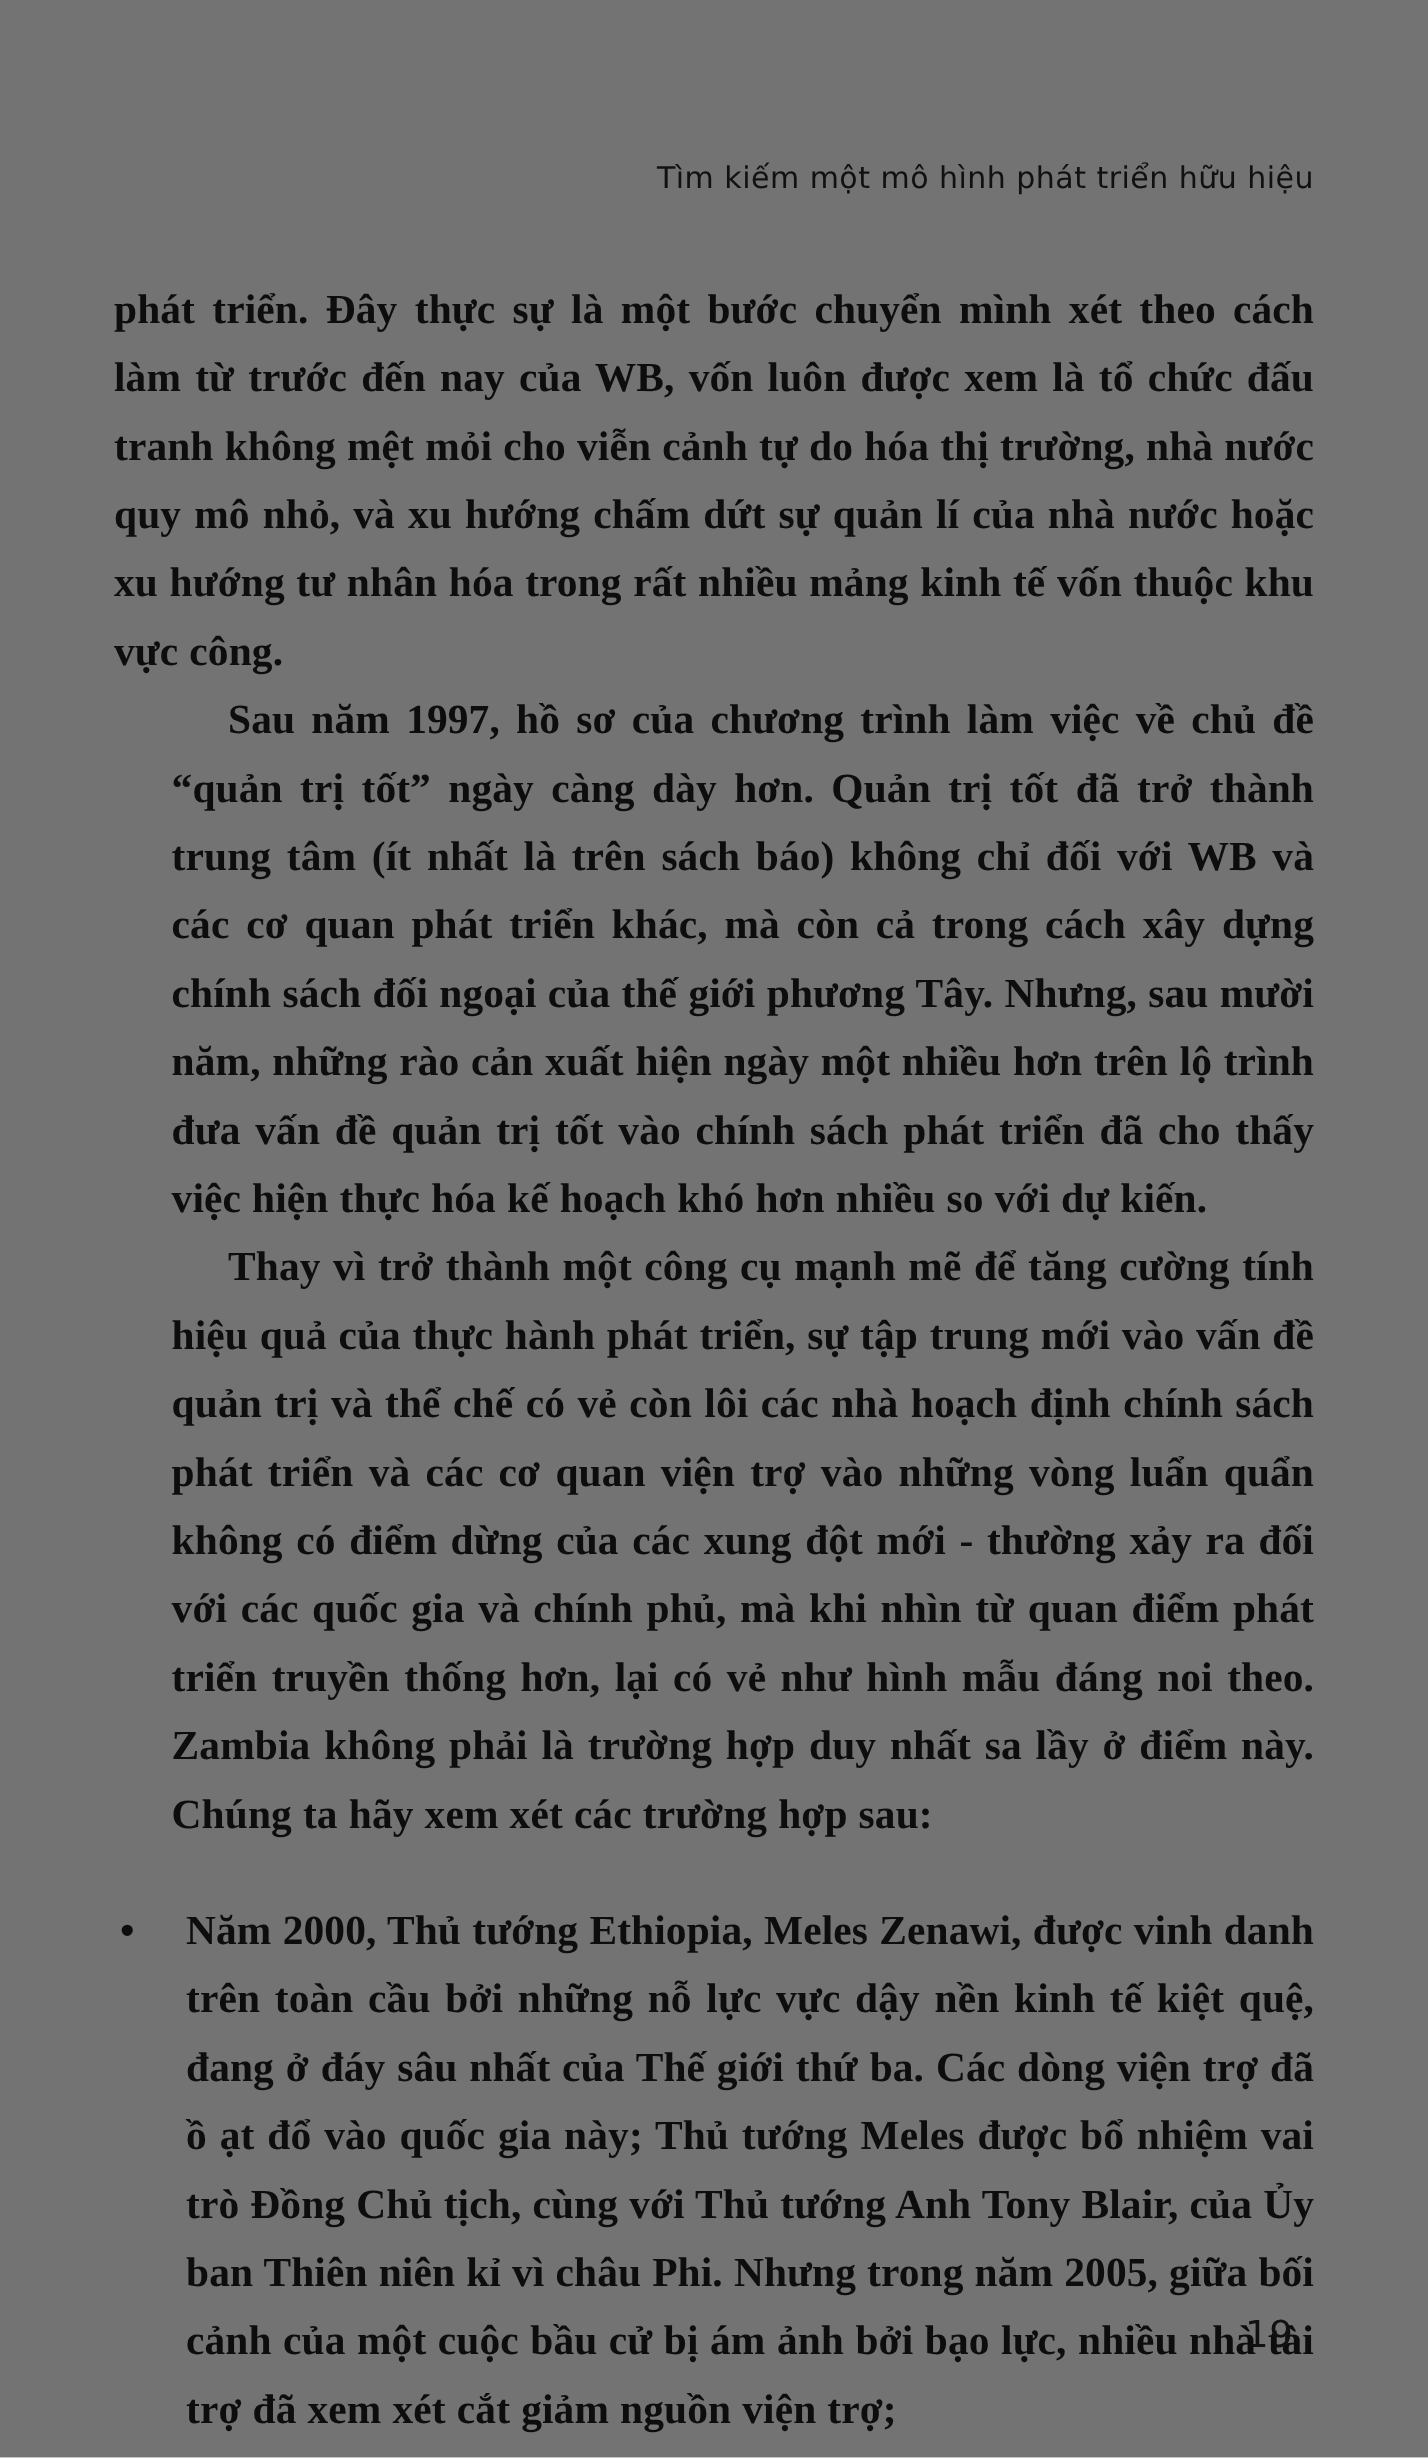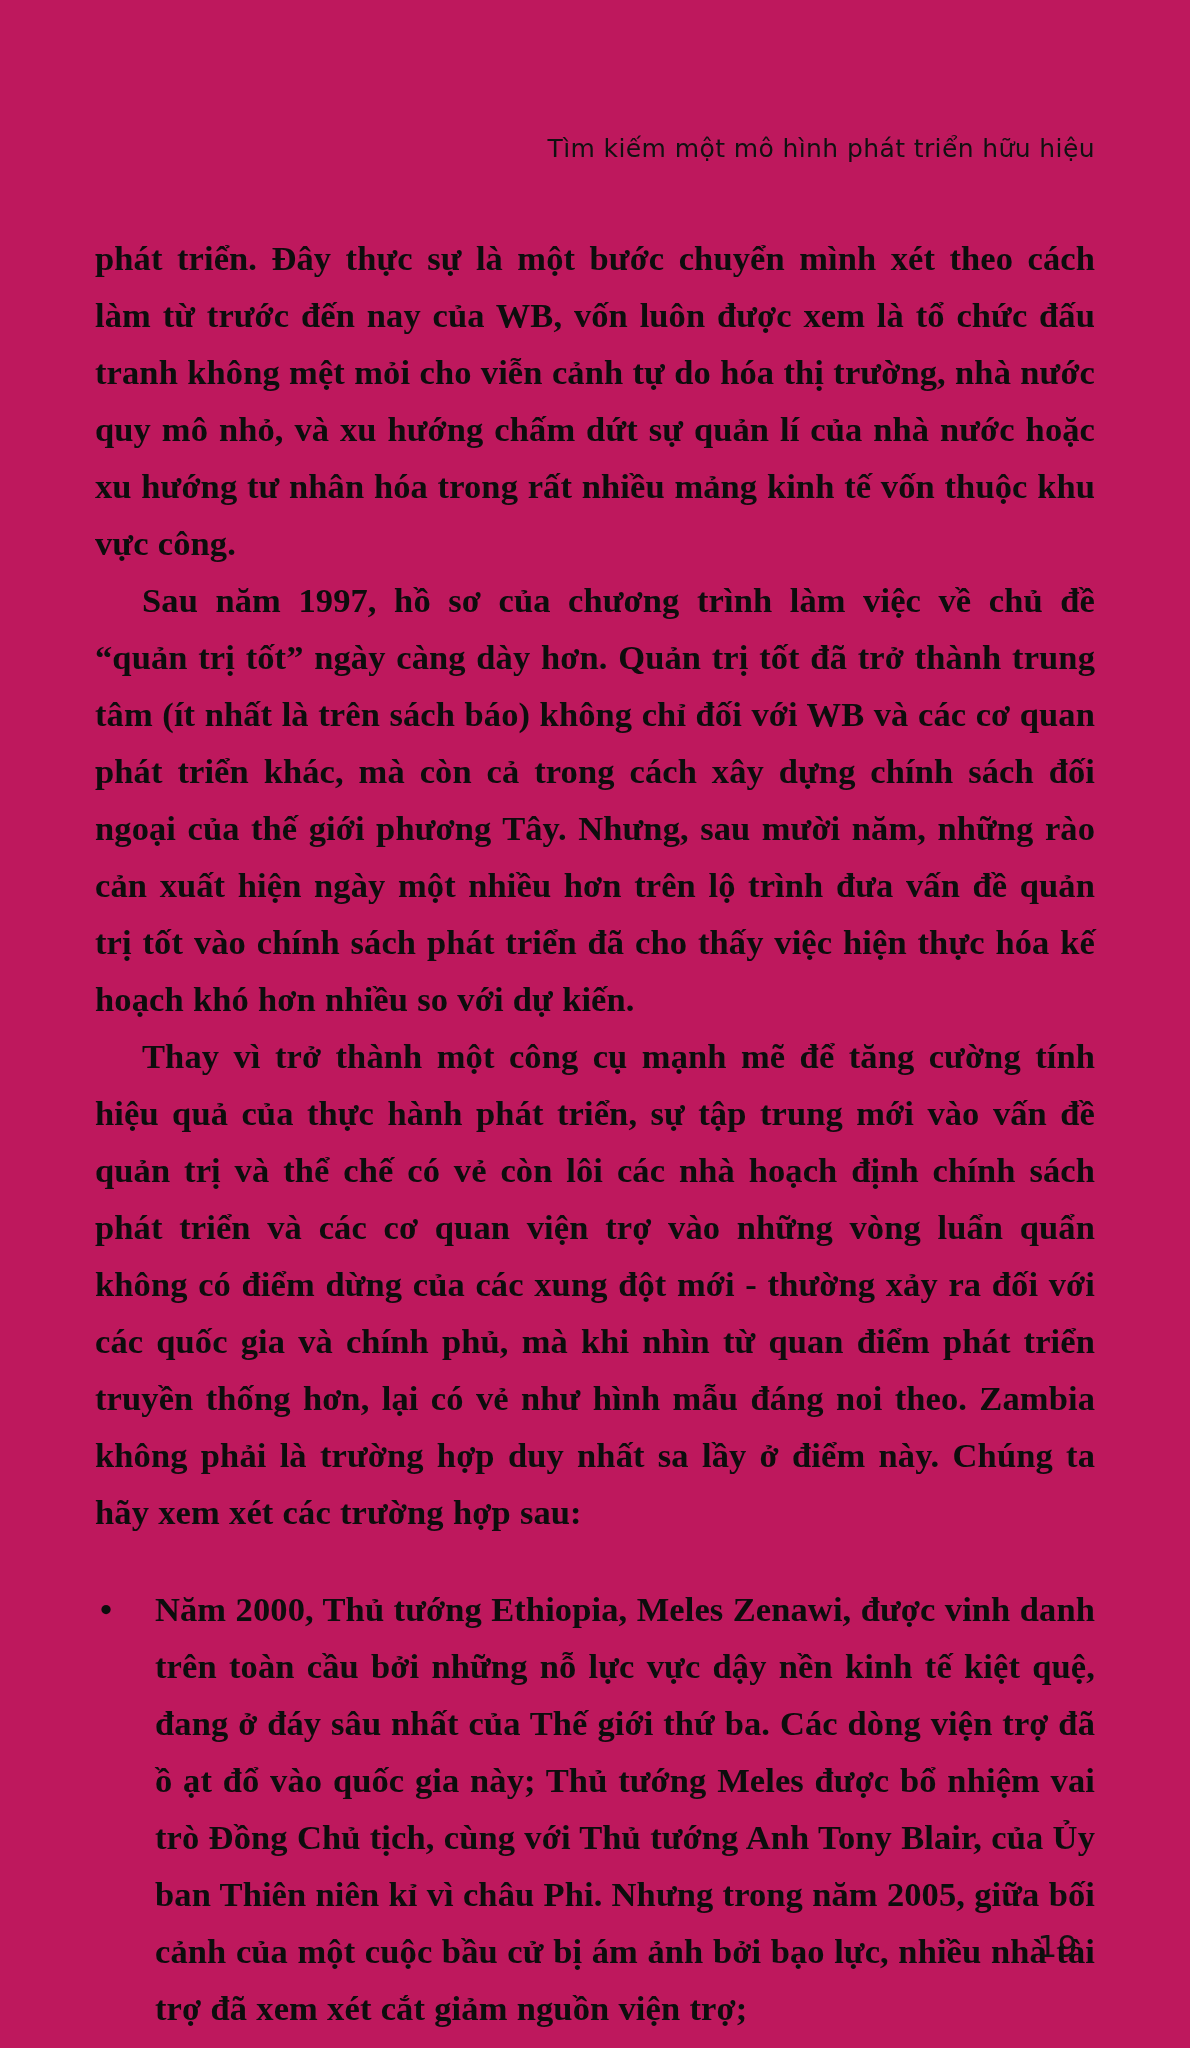--- a/index.html
+++ b/index.html
@@ -6,21 +6,21 @@
   html, body {
     margin: 0;
     padding: 0;
     background: #ffffff;
   }
   .page {
     position: relative;
     width: 1190px;
     height: 2048px;
     margin: 0 auto;
-    background: #be185d;
+    background: #737373;
     box-sizing: border-box;
     overflow: hidden;
   }
 
   
   .running-header {
     position: absolute;
     top: 134px;
     left: 0;
     right: 95px;
@@ -48,20 +48,21 @@
     line-height: 57px;
     color: #0d0d0d;
     text-align: justify;
     text-align-last: left;
     margin: 0;
     letter-spacing: 0.1px;
     word-spacing: 0.5px;
   }
   .para.indent {
     text-indent: 47px;
+    margin-left: 48px;
   }
 
   
   .bullet-list {
     margin: 0;
     padding: 0;
     list-style: none;
     margin-top: 40px;
   }
   .bullet-item {

